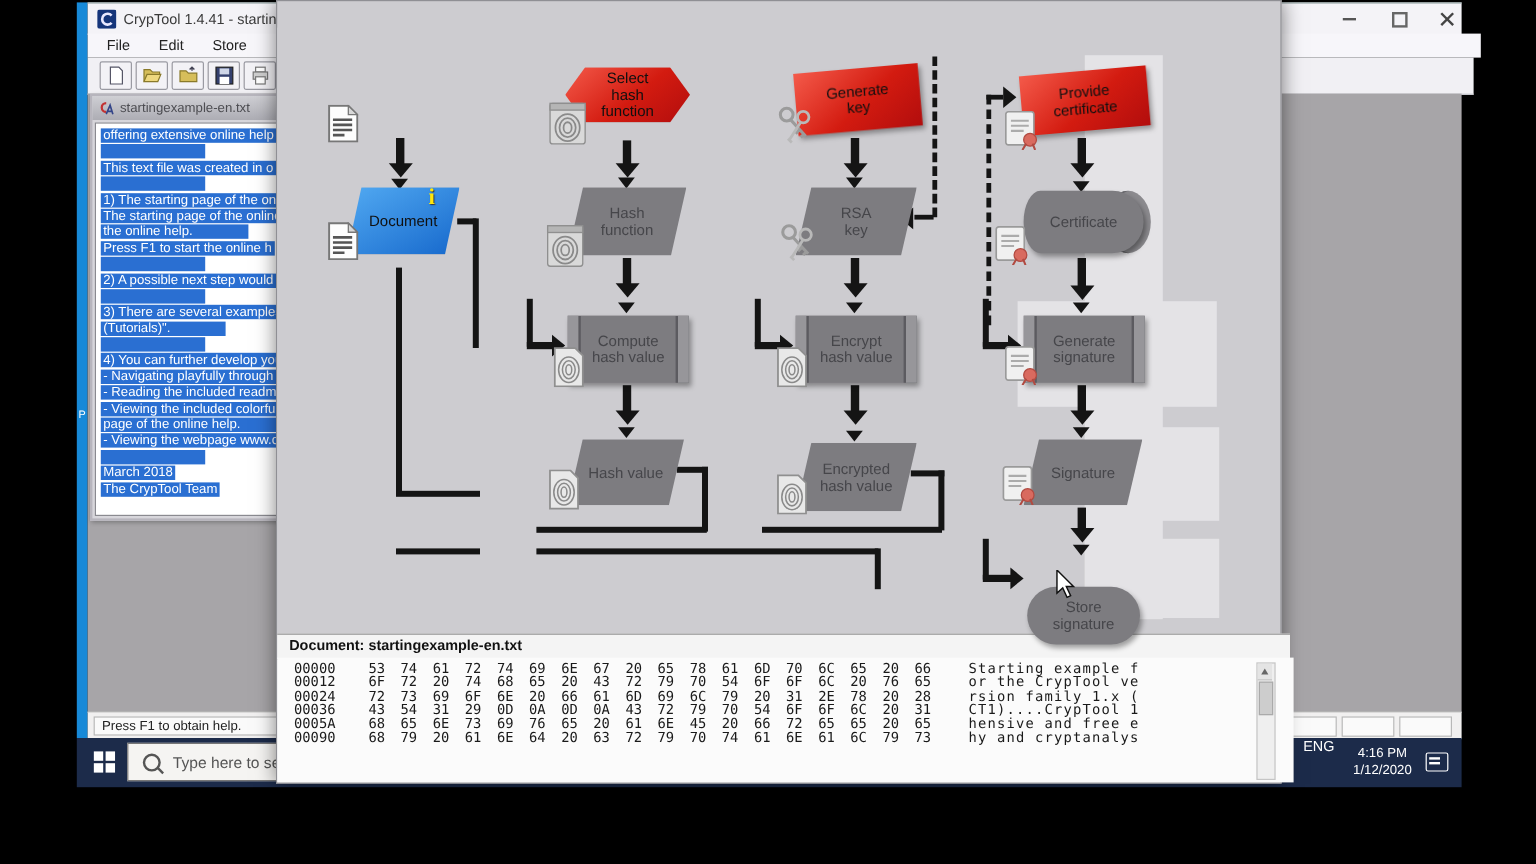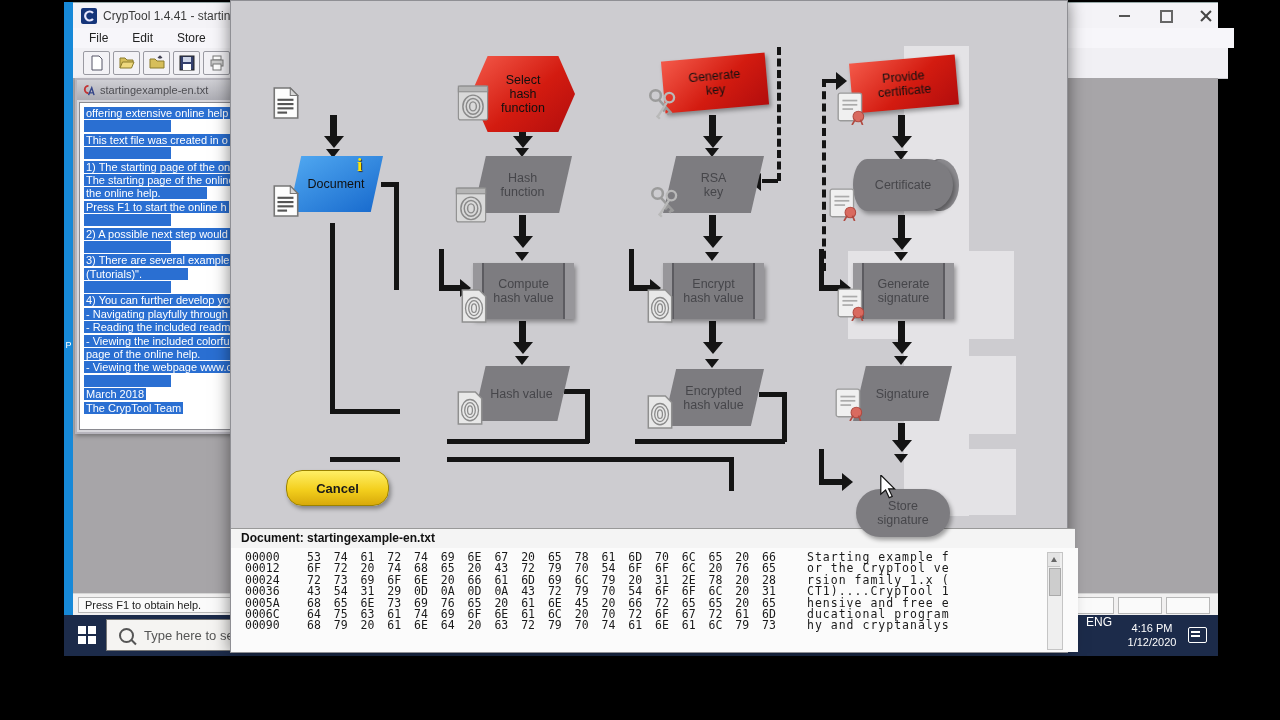--- a/index.html
+++ b/index.html
@@ -405,21 +405,21 @@
     <div class="lnv" style="left:551px;top:391px;height:50px;"></div>
     <div class="lnh" style="left:404px;top:438px;width:150px;"></div>
 
     <div class="dashv" style="left:546px;top:46px;height:134px;"></div>
     <div class="dashh" style="left:531px;top:178px;width:16px;"></div>
     <div class="lhead" style="left:519px;top:172px;"></div>
     <div class="dashv" style="left:591px;top:78px;height:192px;"></div>
     <div class="dashh" style="left:591px;top:78px;width:14px;"></div>
     <div class="rhead" style="left:605px;top:71px;"></div>
 
-    <div class="a shp hex6 g-red" style="left:240px;top:55px;width:104px;height:76px;">Select
+    <div class="a shp hex6 g-red" style="left:240px;top:55px;width:104px;height:46px;">Select
 hash
 function</div>
     <div class="a shp slant g-red" style="left:432px;top:56px;width:104px;height:52px;">Generate
 key</div>
     <div class="a shp slant g-red" style="left:620px;top:58px;width:106px;height:50px;">Provide
 certificate</div>
 
     <div class="a shp para g-blue" style="left:58px;top:155px;width:94px;height:56px;">Document</div>
     <span class="a ibadge" style="left:126px;top:153px;">i</span>
     <div class="a shp para g-gray" style="left:242px;top:155px;width:99px;height:57px;">Hash
@@ -436,21 +436,20 @@
     <div class="a shp predef" style="left:622px;top:262px;width:101px;height:56px;">Generate
 signature</div>
 
     <div class="a shp para g-gray" style="left:242px;top:365px;width:97px;height:55px;">Hash value</div>
     <div class="a shp para g-gray" style="left:432px;top:368px;width:101px;height:57px;">Encrypted
 hash value</div>
     <div class="a shp para g-gray" style="left:622px;top:365px;width:99px;height:55px;">Signature</div>
     <div class="a shp stad" style="left:625px;top:488px;width:94px;height:48px;">Store
 signature</div>
 
-    <div class="a btn-cancel" style="left:55px;top:469px;width:101px;height:34px;">Cancel</div>
 
     <span class="a icon" style="left:42px;top:86px;"><svg width="26" height="32">
           <use href="#i-page"></use>
         </svg></span>
     <span class="a icon" style="left:42px;top:184px;"><svg width="26" height="32">
           <use href="#i-page"></use>
         </svg></span>
     <span class="a icon" style="left:226px;top:84px;"><svg width="32" height="36">
           <use href="#i-fpwin"></use>
         </svg></span>
@@ -512,25 +511,20 @@
           <span class="ho">00036</span>
           <span class="hh">43 54 31 29 0D 0A 0D 0A 43 72 79 70 54 6F 6F 6C 20 31</span>
           <span class="ha">CT1)....CrypTool 1</span>
         </div>
       <div class="hr">
           <span class="ho">0005A</span>
           <span class="hh">68 65 6E 73 69 76 65 20 61 6E 45 20 66 72 65 65 20 65</span>
           <span class="ha">hensive and free e</span>
         </div>
       <div class="hr">
-          <span class="ho">0006C</span>
-          <span class="hh">64 75 63 61 74 69 6F 6E 61 6C 20 70 72 6F 67 72 61 6D</span>
-          <span class="ha">ducational program</span>
-        </div>
-      <div class="hr">
           <span class="ho">00090</span>
           <span class="hh">68 79 20 61 6E 64 20 63 72 79 70 74 61 6E 61 6C 79 73</span>
           <span class="ha">hy and cryptanalys</span>
         </div>
     </div>
     <div class="sbar">
       <div class="sb-up"></div>
       <div class="sb-thumb"></div>
     </div>
   </div>

